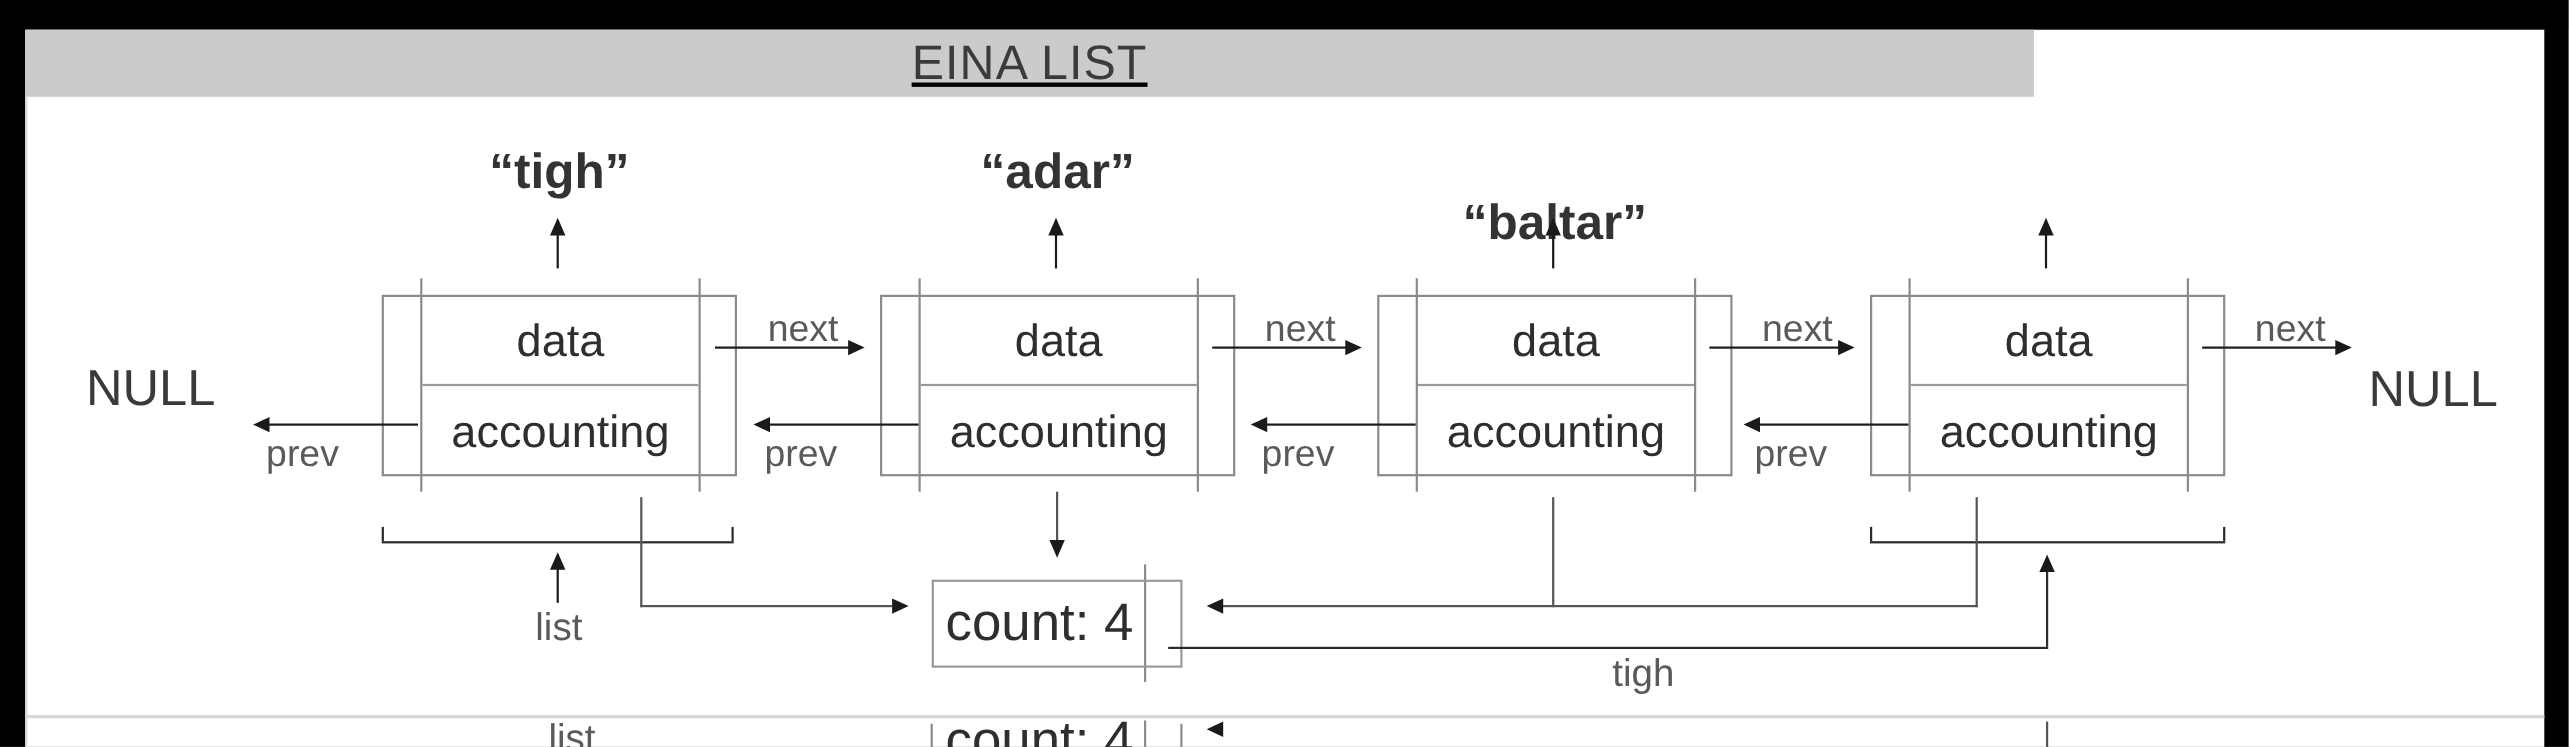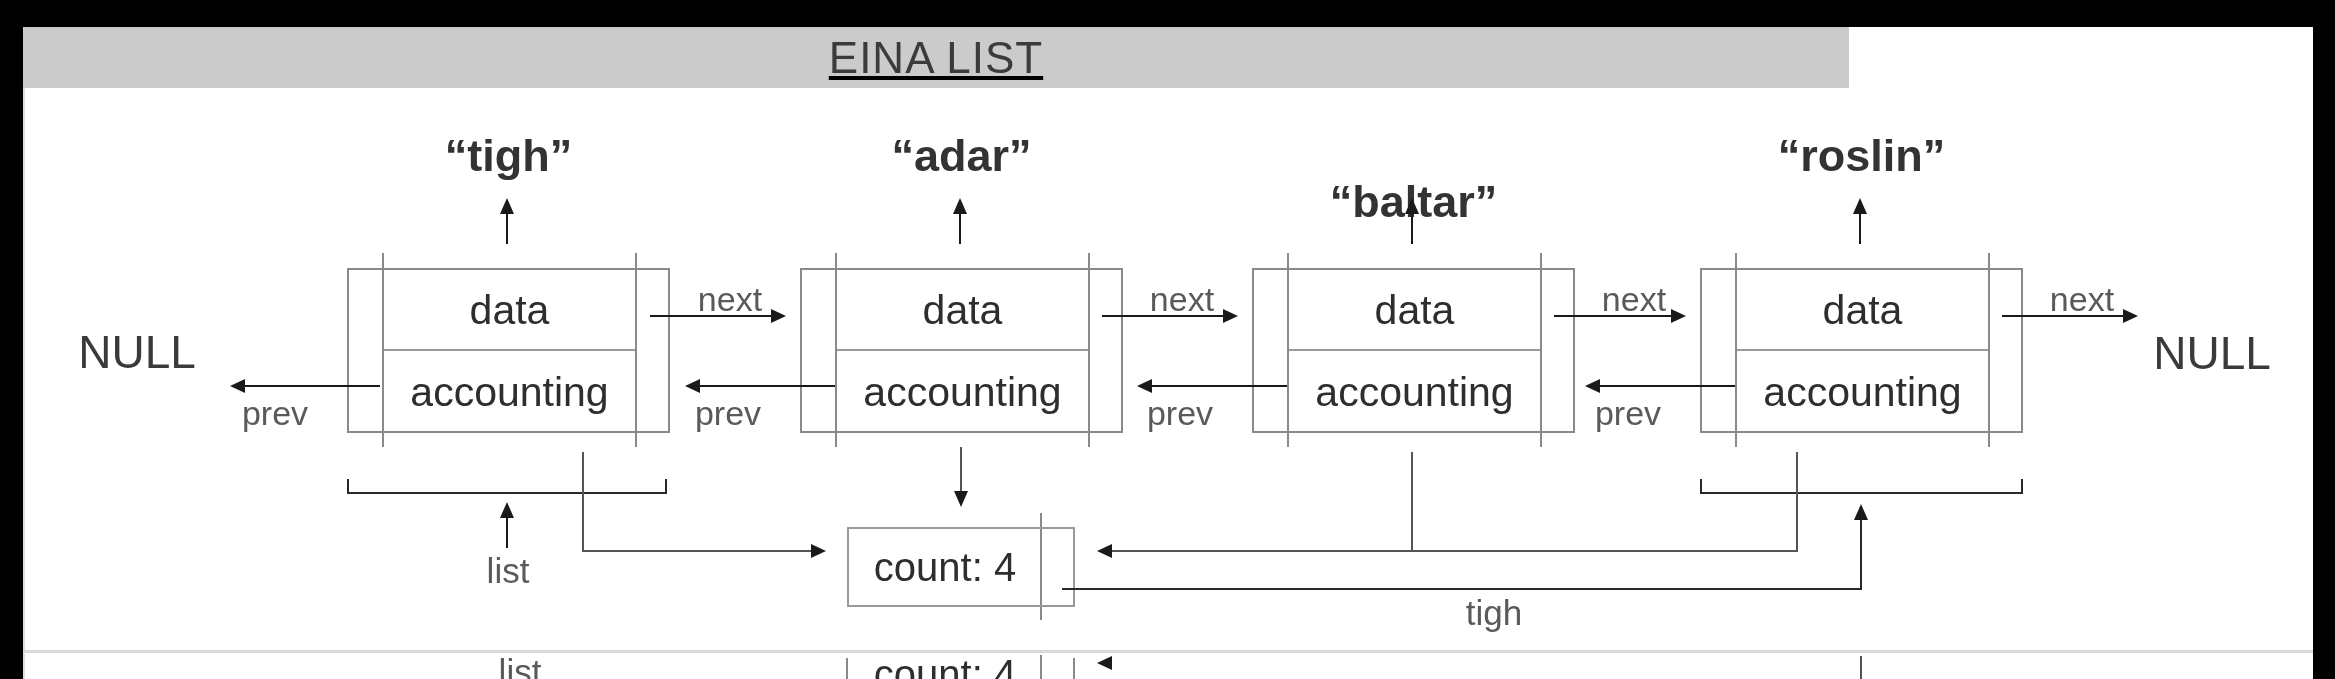--- a/index.html
+++ b/index.html
@@ -29,21 +29,21 @@
   .ah-right{border-top:7px solid transparent;border-bottom:7px solid transparent;border-left:15px solid #1a1a1a;}
   .ah-left{border-top:7px solid transparent;border-bottom:7px solid transparent;border-right:15px solid #1a1a1a;}
   .ah-up{border-left:7px solid transparent;border-right:7px solid transparent;border-bottom:16px solid #1a1a1a;}
   .ah-down{border-left:7px solid transparent;border-right:7px solid transparent;border-top:16px solid #1a1a1a;}
   
   .node-box{width:323px;height:165px;border:2px solid #8a8a8a;box-sizing:border-box;background:transparent;}
   .node-name{width:323px;text-align:center;font-size:45px;color:#333;line-height:45px;font-weight:bold;}
   .cell-text{width:251px;text-align:center;font-size:41px;color:#2e2e2e;line-height:44px;}
   .link-label{width:90px;text-align:center;font-size:34px;color:#5a5a5a;line-height:34px;}
   .null-text{width:150px;text-align:center;font-size:46px;color:#3a3a3a;line-height:46px;}
-  .count-text{width:192px;text-align:center;font-size:40px;color:#2e2e2e;line-height:42px;}
+  .count-text{width:192px;text-align:center;font-size:48px;color:#2e2e2e;line-height:42px;}
 </style>
 </head>
 <body>
 
 <div id="stage">
 
   <div class="abs" id="frame-top"></div>
   <div class="abs" id="frame-left"></div>
   <div class="abs" id="frame-right"></div>
   <div class="abs" id="title-bar">
@@ -74,21 +74,20 @@
   <div class="abs node-name" style="left:1252px;top:133px;margin-top:46px;">“baltar”</div>
   <div class="abs ah ah-up" style="left:1405px;top:198px;"></div>
   <div class="abs vl" style="left:1411px;top:212px;height:32px;"></div>
   <div class="abs vl c-box" style="left:1287px;top:253px;height:194px;"></div>
   <div class="abs vl c-box" style="left:1540px;top:253px;height:194px;"></div>
   <div class="abs node-box" style="left:1252px;top:268px;"></div>
   <div class="abs hl c-div" style="left:1289px;top:349px;width:251px;"></div>
   <div class="abs cell-text" style="left:1289px;top:288px;">data</div>
   <div class="abs cell-text" style="left:1289px;top:370px;">accounting</div>
 
-  <div class="abs node-name" style="left:1700px;top:133px;">“roslin”</div>
   <div class="abs ah ah-up" style="left:1853px;top:198px;"></div>
   <div class="abs vl" style="left:1859px;top:212px;height:32px;"></div>
   <div class="abs vl c-box" style="left:1735px;top:253px;height:194px;"></div>
   <div class="abs vl c-box" style="left:1988px;top:253px;height:194px;"></div>
   <div class="abs node-box" style="left:1700px;top:268px;"></div>
   <div class="abs hl c-div" style="left:1737px;top:349px;width:251px;"></div>
   <div class="abs cell-text" style="left:1737px;top:288px;">data</div>
   <div class="abs cell-text" style="left:1737px;top:370px;">accounting</div>
 
   <div class="abs null-text" style="left:62px;top:329px;">NULL</div>

